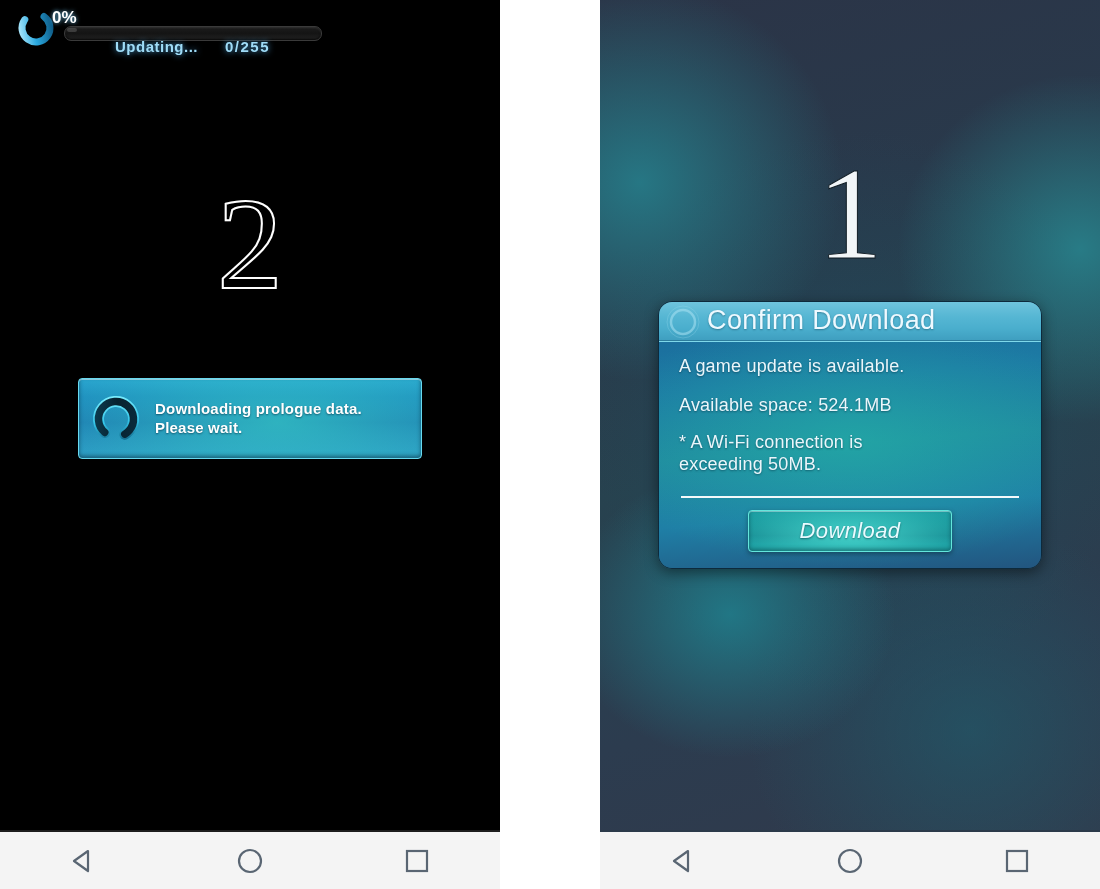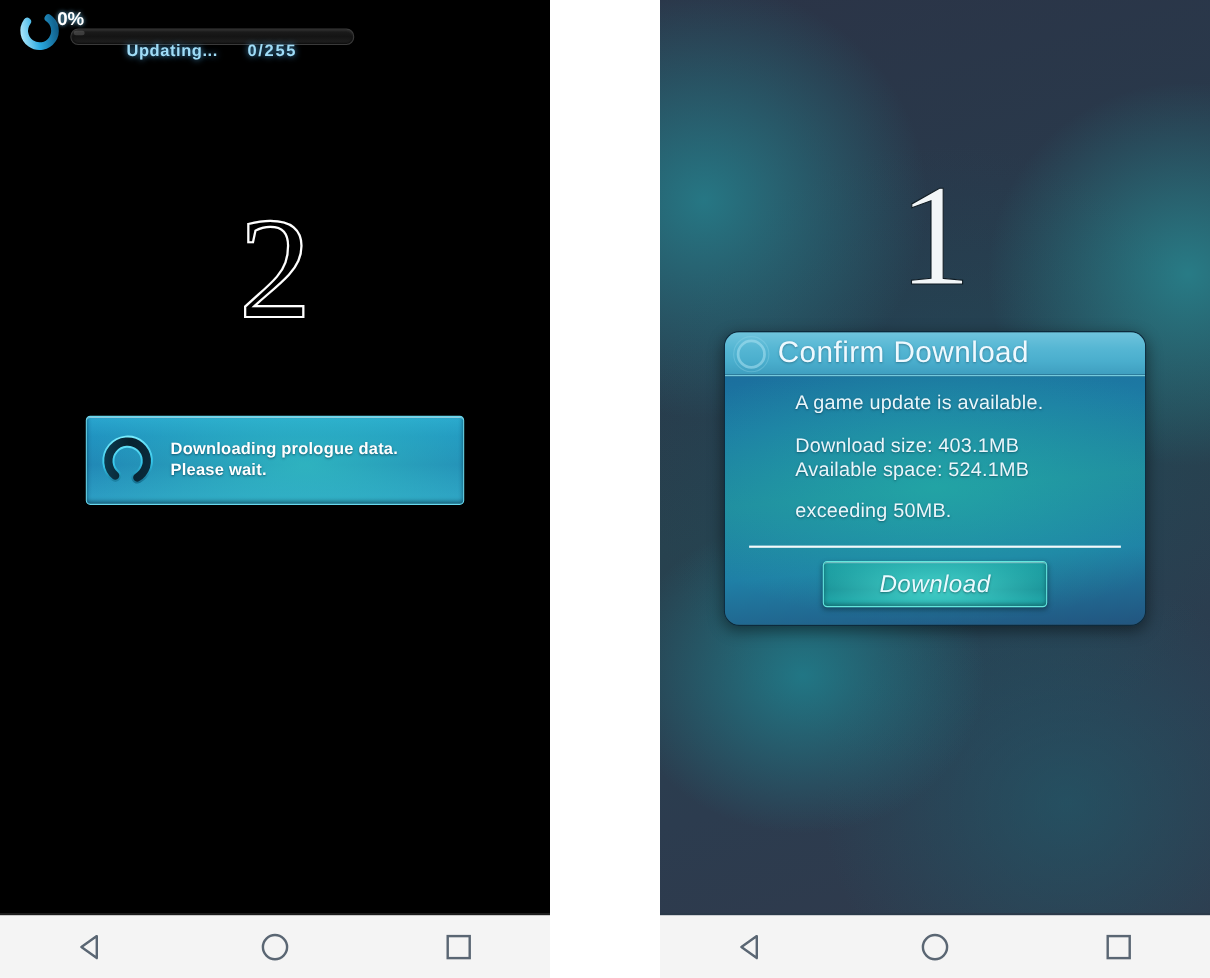--- a/index.html
+++ b/index.html
@@ -188,21 +188,20 @@
       linear-gradient(175deg,#1b6f9e 0%, #1d7ba4 20%, #20899f 46%, #1f7fa6 72%, #22557f 100%);
     border-top: 1px solid #7fd8ea;
   }
 
   .dlg-line {
     color: #eaf6fb;
     font-size: 18px;
     line-height: 1.22;
     letter-spacing: .2px;
     text-shadow: 0 1px 2px rgba(0,40,60,.5);
-    margin-left: 44px;
   }
   .dlg-gap-lg { height: 17px; }
   .dlg-gap-md { height: 15px; }
 
   .dlg-separator {
     height: 2px;
     margin: 20px 2px 12px 2px;
     background: #ffffff;
     opacity: .95;
   }
@@ -318,25 +317,25 @@
           <circle cx="18" cy="18" r="16" fill="none" stroke="#9adcef" stroke-width="1" opacity=".55"></circle>
         </svg>
         <div class="dlg-title-text">Confirm Download</div>
       </div>
 
       <div class="dlg-body">
         <div class="dlg-line">A game update is available.</div>
 
         <div class="dlg-gap-lg"></div>
 
-        <div class="dlg-line">Download size: 403.1MB</div>
         <div class="dlg-line">Available space: 524.1MB</div>
 
         <div class="dlg-gap-md"></div>
 
+        <div class="dlg-line">* A Wi-Fi connection is</div>
         <div class="dlg-line">exceeding 50MB.</div>
 
         <div class="dlg-separator"></div>
 
         <button id="download-button">Download</button>
       </div>
     </div>
   </div>
 
   <div class="navbar" id="navbar-left">

